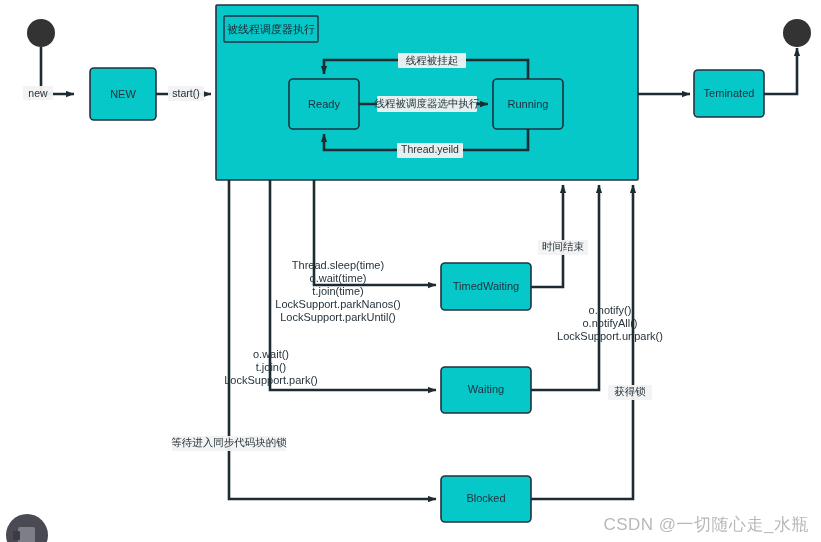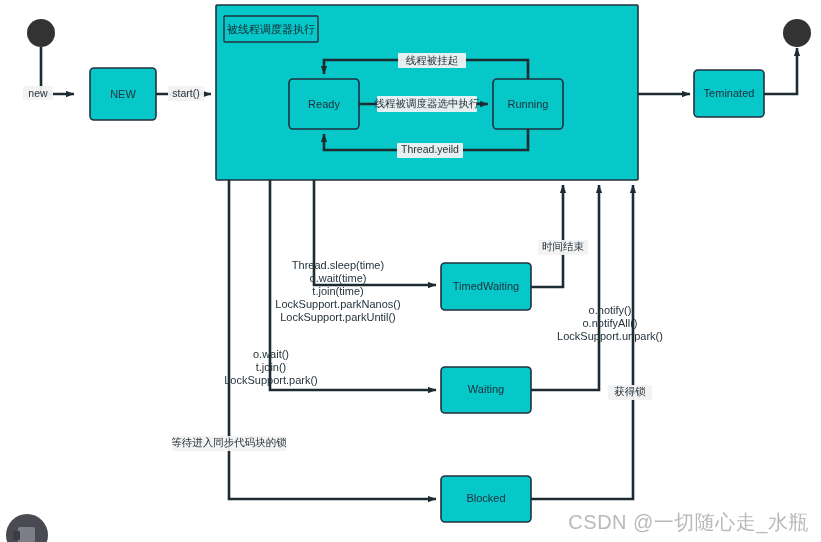--- a/index.html
+++ b/index.html
@@ -80,21 +80,21 @@
     font-family: "Liberation Sans", "DejaVu Sans", sans-serif;
     font-size: 11px;
     fill: #26343d;
     text-anchor: middle;
   }
   .watermark {
     position: absolute;
     right: 12px;
     bottom: 6px;
     font-family: "Liberation Sans", "DejaVu Sans", sans-serif;
-    font-size: 20px;
+    font-size: 17px;
     color: #b9b9bb;
     letter-spacing: 0.5px;
     white-space: nowrap;
     user-select: none;
   }
   .corner-badge {
     position: absolute;
     left: 6px;
     bottom: -14px;
     width: 42px;

